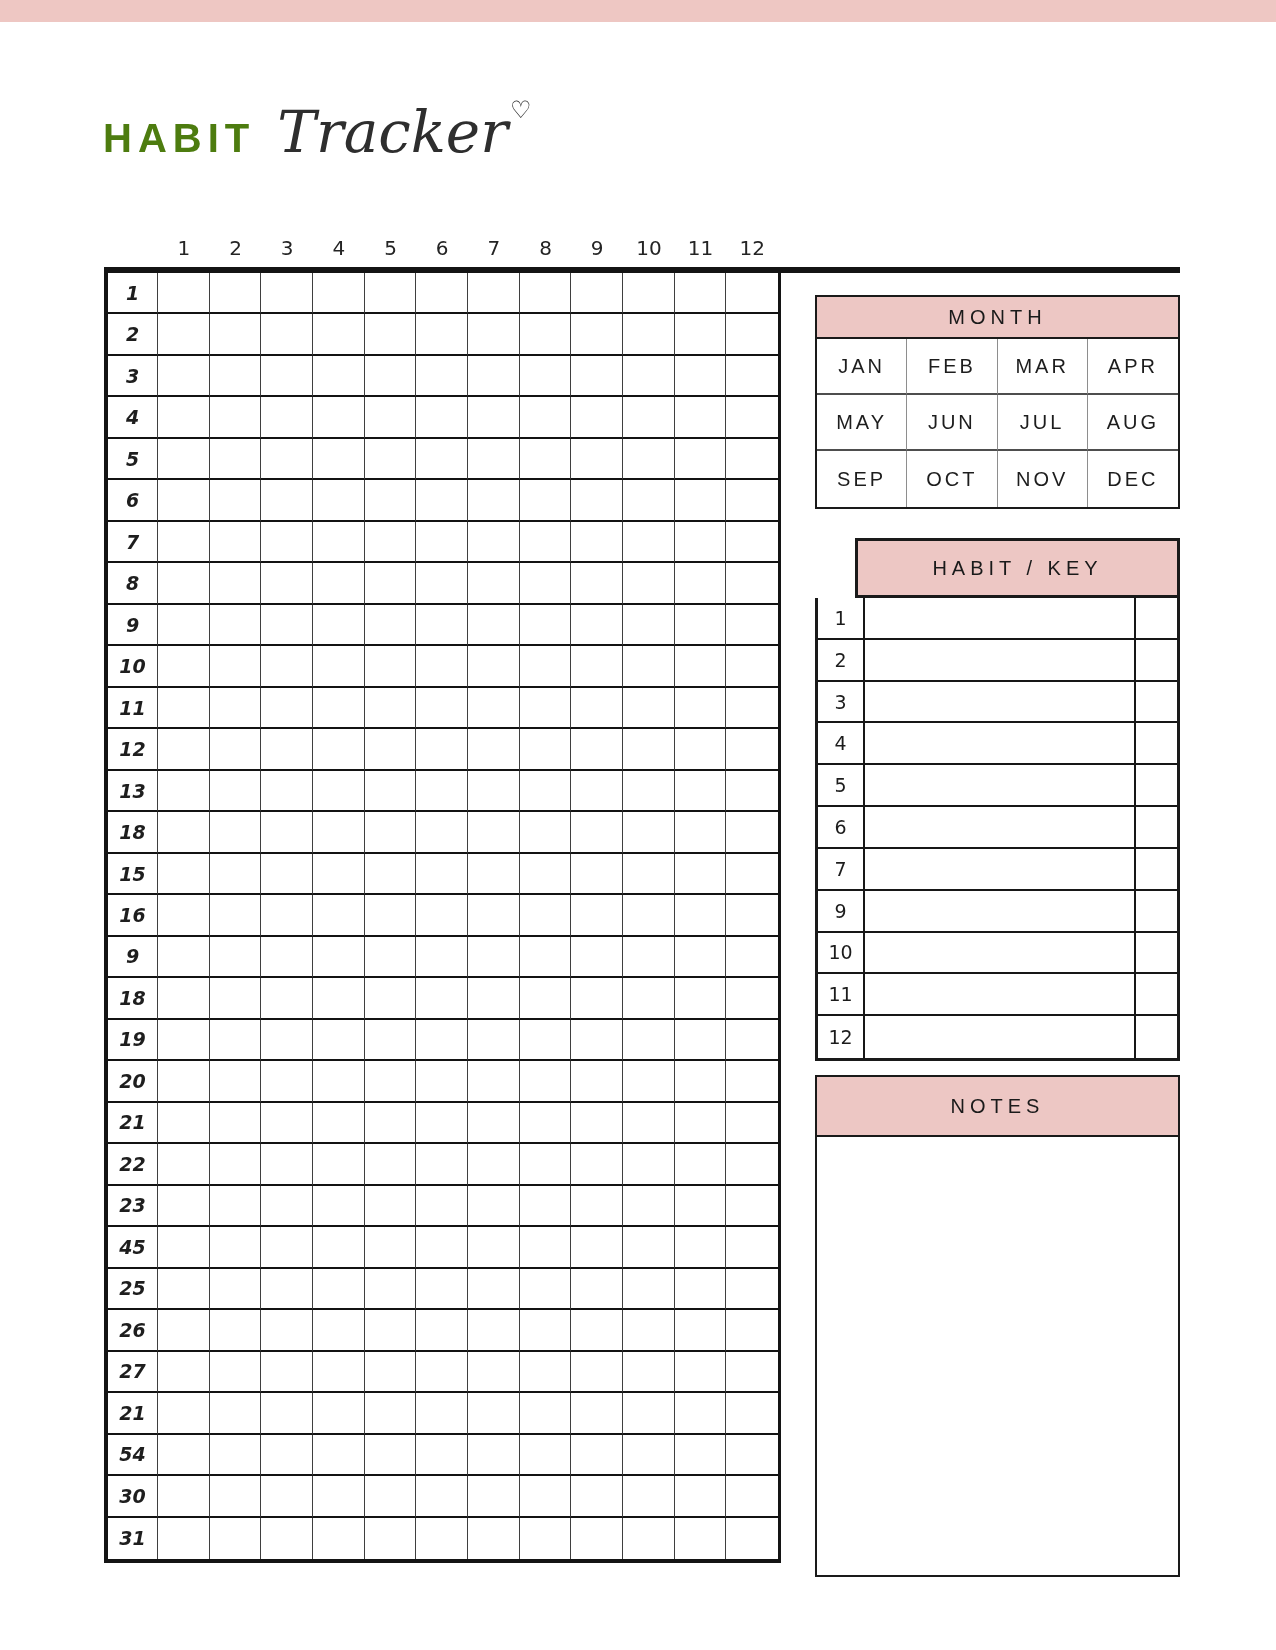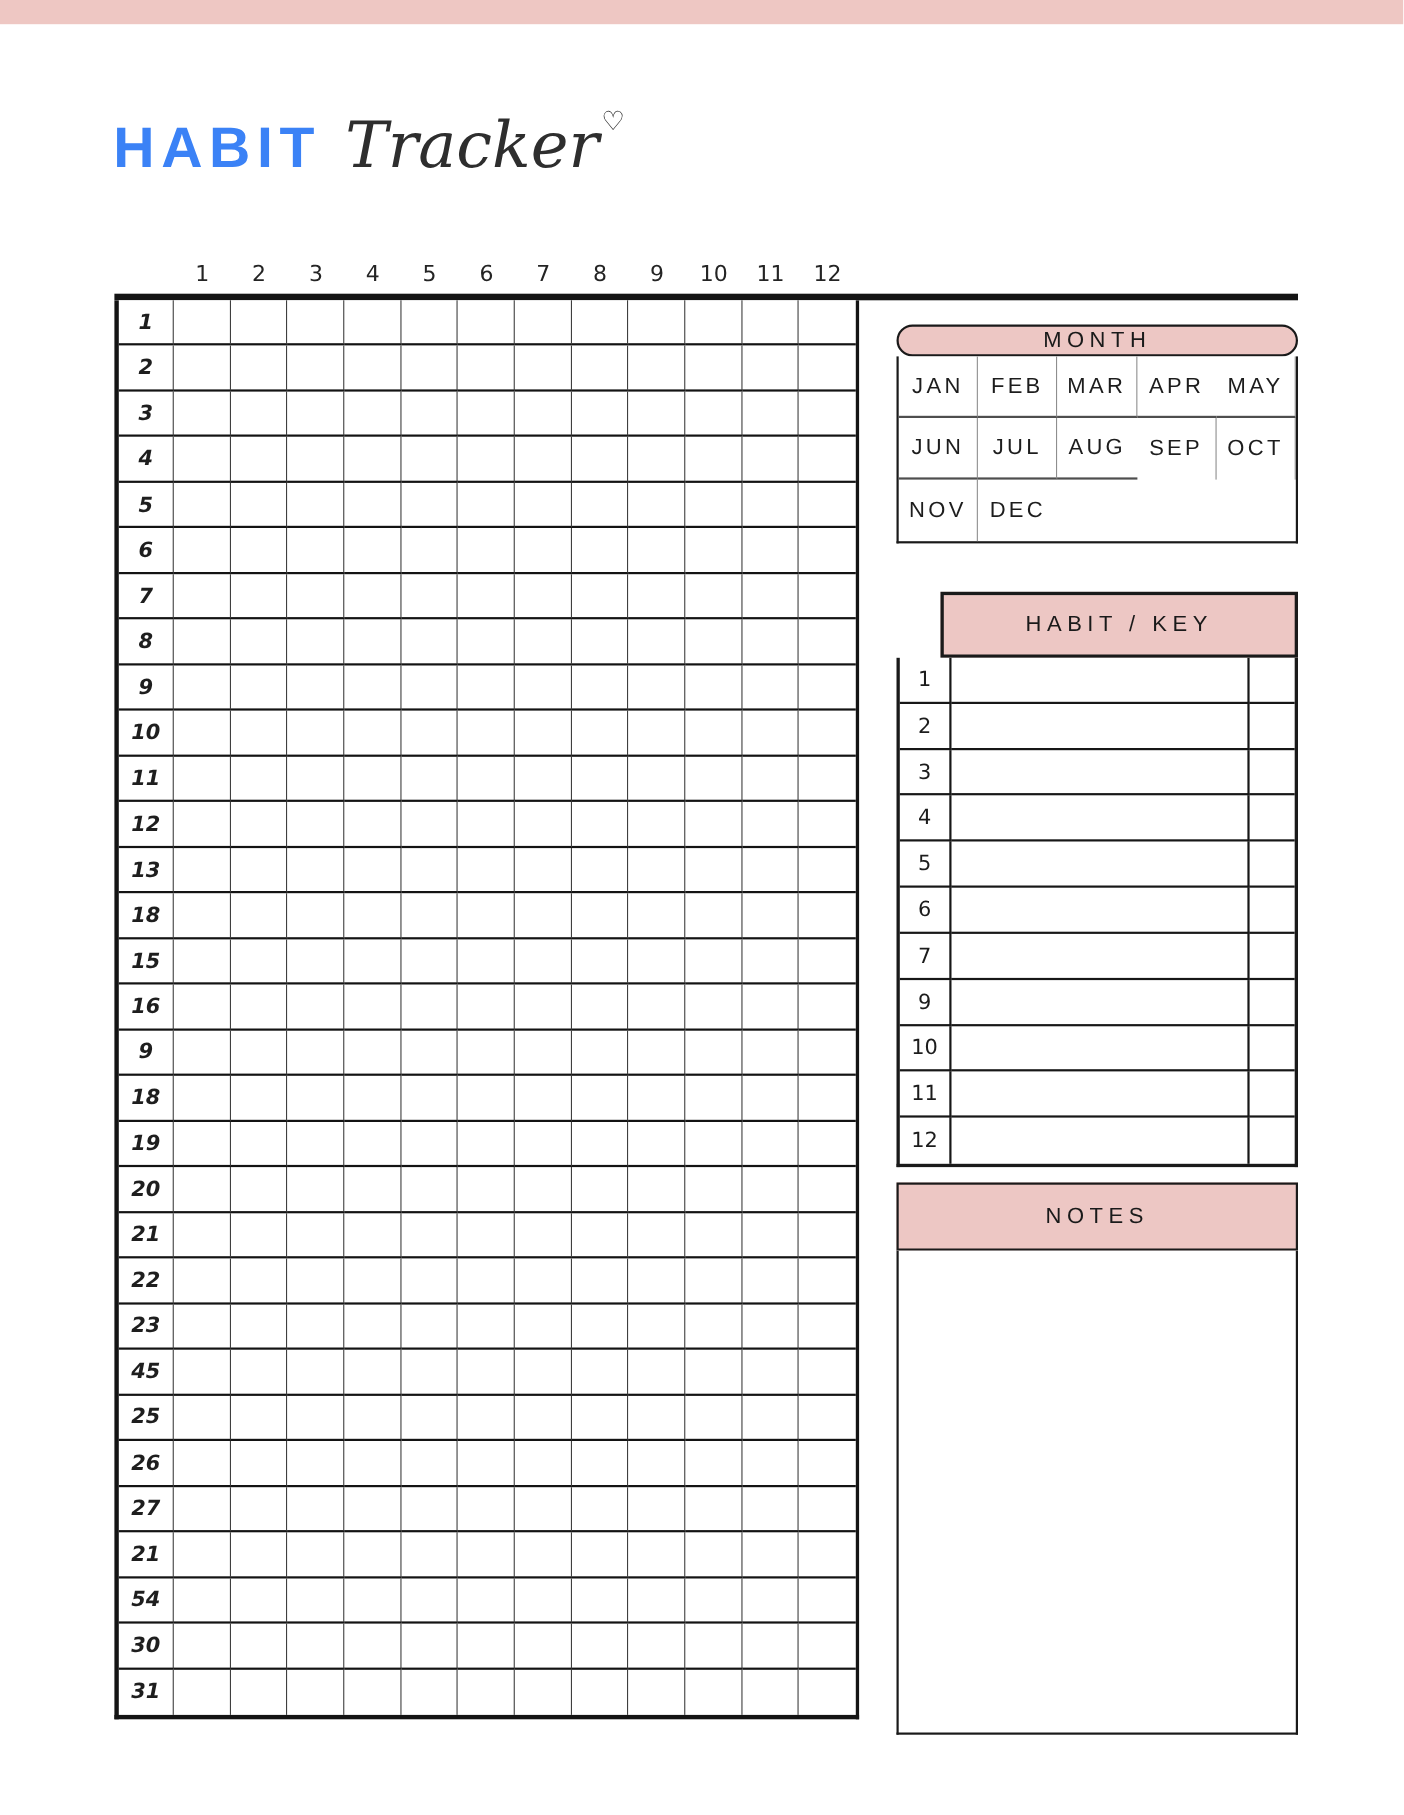--- a/index.html
+++ b/index.html
@@ -29,23 +29,23 @@
     position: absolute;
     left: 103px; top: 62px;
     display: flex;
     align-items: baseline;
     height: 100px;
     white-space: nowrap;
   }
   .t-main {
     font-family: "Liberation Sans", sans-serif;
     font-weight: 700;
-    font-size: 52px;
+    font-size: 40px;
     letter-spacing: 6px;
-    color: #3b82f6;
+    color: #4d7c0f;
   }
   .t-script {
     font-family: "DejaVu Serif", serif;
     font-style: italic;
     font-size: 58px;
     margin-left: 22px;
     color: #2e2e2e;
     margin-top: 36px;
   }
   .t-heart {
@@ -121,27 +121,27 @@
     letter-spacing: 5px;
     color: #1a1a1a;
   }
 
   
   .month-table {
     position: absolute;
     left: 815px; top: 295px;
     width: 365px;
   }
-  .month-table .sec-header { height: 29px; border-radius: 15px; }
+  .month-table .sec-header { height: 44px; }
   .month-body {
     height: 170px;
     border: 2px solid #1a1a1a;
     border-top: none;
     display: grid;
-    grid-template-columns: repeat(5, 1fr);
+    grid-template-columns: repeat(4, 1fr);
     grid-template-rows: repeat(3, 1fr);
     background: #ffffff;
   }
   .month-cell {
     display: flex;
     align-items: center;
     justify-content: center;
     font-size: 20px;
     letter-spacing: 3px;
     color: #1d1d1d;

